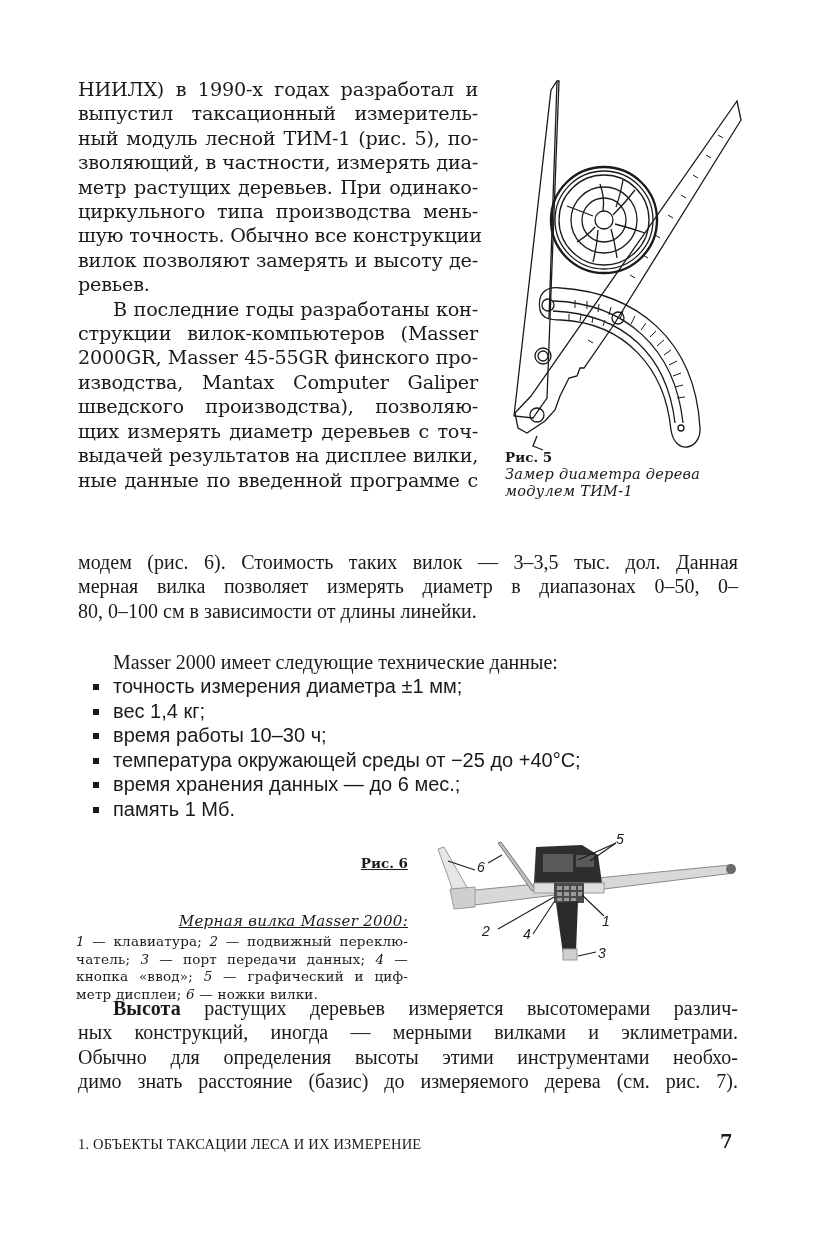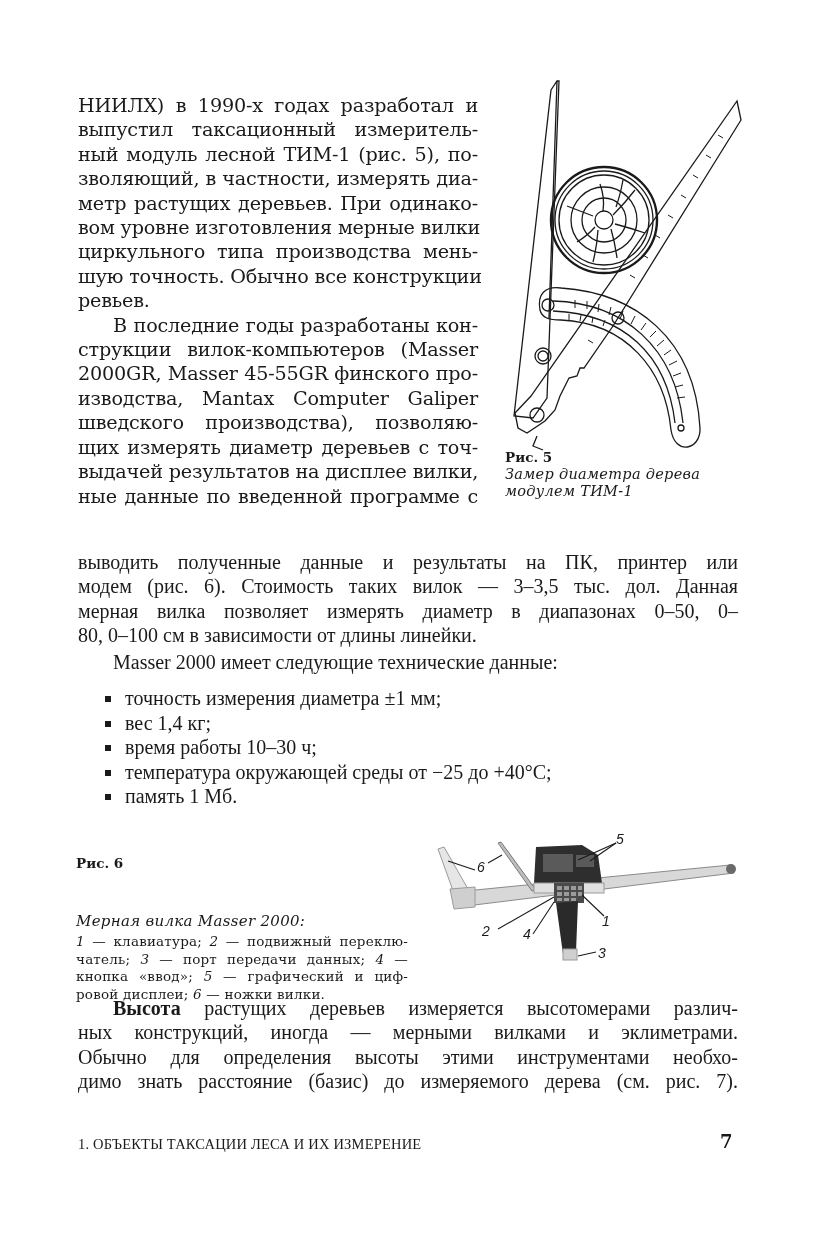--- a/index.html
+++ b/index.html
@@ -1,53 +1,53 @@
 <!DOCTYPE html>
 <html><head>
   <meta charset="utf-8">
   <style>
     html, body { margin: 0; padding: 0; background: #ffffff; }
     body { width: 826px; height: 1240px; position: relative; overflow: hidden;
            font-family: "DejaVu Serif", "Liberation Serif", serif; color: #1a1a1a; }
     .txt { position: absolute; font-size: 19.2px; line-height: 24.4px; letter-spacing: -0.2px; }
-    .left-col { left: 78px; top: 78px; width: 400px; text-align: justify; margin-top: 16px; }
+    .left-col { left: 78px; top: 78px; width: 400px; text-align: justify; }
     .left-col p { margin: 0; }
     .line { display: block; text-align: justify; text-align-last: justify; white-space: nowrap; }
     .line.last { text-align-last: left; }
     .full { left: 78px; width: 660px; }
     .liberation { font-family: "Liberation Serif", serif; font-size: 20px; letter-spacing: 0px; }
-    .bullets { position: absolute; left: 93px; top: 674px; font-family: Liberation Serif, serif; font-size: 20px; line-height: 24.5px; margin: 12px; padding: 0; list-style: none; }
+    .bullets { position: absolute; left: 93px; top: 674px; font-family: Liberation Sans, sans-serif; font-size: 20px; line-height: 24.5px; margin: 0; padding: 0; list-style: none; }
     .bullets li { position: relative; padding-left: 20px; }
     .bullets li .bullet { position: absolute; left: 0; top: 10px; width: 6px; height: 6px; background: #1a1a1a; }
     .fig5 { position: absolute; left: 505px; top: 78px; width: 240px; height: 395px; }
     .cap5 { position: absolute; left: 505px; top: 449px; width: 240px; text-align: left; font-size: 14.5px; line-height: 17px; }
     .cap-title { font-weight: bold; font-size: 13.5px; display: block; }
     .cap-ital { font-style: italic; display: block; letter-spacing: 0.3px; }
     .cap6 { position: absolute; left: 76px; top: 855px; width: 332px; font-size: 13.5px; line-height: 17.5px; }
-    .cap6 .head { text-align: left; }
+    .cap6 .head { text-align: right; text-decoration: underline; }
     .cap6 .legend { text-align: justify; margin-top: 3px; letter-spacing: 0.2px; }
     .cap6 .legend i { font-style: italic; }
     .fig6 { position: absolute; left: 430px; top: 827px; width: 320px; height: 145px; }
     .footer-left { position: absolute; left: 78px; top: 1136px; font-family: "Liberation Serif", serif; font-size: 14.5px; letter-spacing: 0.2px; }
     .footer-page { position: absolute; left: 720px; top: 1131px; font-family: "DejaVu Serif", serif; font-weight: bold; font-size: 18px; }
     b { font-weight: bold; }
   </style>
 </head>
 <body>
 
 <div class="txt left-col">
   <p>
     <span class="line">НИИЛХ) в 1990-х годах разработал и</span>
     <span class="line">выпустил таксационный измеритель-</span>
     <span class="line">ный модуль лесной ТИМ-1 (рис. 5), по-</span>
     <span class="line">зволяющий, в частности, измерять диа-</span>
     <span class="line">метр растущих деревьев. При одинако-</span>
-    <span class="line">вом уровне изготовления мерные вилки</span>
     <span class="line">циркульного типа производства мень-</span>
     <span class="line">шую точность. Обычно все конструкции</span>
+    <span class="line">вилок позволяют замерять и высоту де-</span>
     <span class="line last">ревьев.</span>
   </p>
   <p>
     <span class="line" style="padding-left:35px;box-sizing:border-box;">В последние годы разработаны кон-</span>
     <span class="line">струкции вилок-компьютеров (Masser</span>
     <span class="line">2000GR, Masser 45-55GR финского про-</span>
     <span class="line">изводства, Mantax Computer Galiper</span>
     <span class="line">шведского производства), позволяю-</span>
     <span class="line">щих измерять диаметр деревьев с точ-</span>
     <span class="line">выдачей результатов на дисплее вилки,</span>
@@ -122,47 +122,46 @@
   <circle cx="38" cy="278" r="8"></circle>
   <circle cx="38" cy="278" r="5"></circle>
 </svg>
 <div class="cap5">
   <span class="cap-title">Рис. 5</span>
   <span class="cap-ital">Замер диаметра дерева</span>
   <span class="cap-ital">модулем ТИМ-1</span>
 </div>
 
 <div class="txt full liberation" style="top:550px;">
-  <span class="line">выводить полученные данные и результаты на ПК, принтер или</span>
   <span class="line">модем (рис. 6). Стоимость таких вилок — 3–3,5 тыс. дол. Данная</span>
   <span class="line">мерная вилка позволяет измерять диаметр в диапазонах 0–50, 0–</span>
   <span class="line last">80, 0–100 см в зависимости от длины линейки.</span>
 </div>
 
 <div class="txt liberation" style="left:113px;top:650px;">Masser 2000 имеет следующие технические данные:</div>
 
 <ul class="bullets">
   <li><span class="bullet"></span><span>точность измерения диаметра ±1 мм;</span></li>
   <li><span class="bullet"></span><span>вес 1,4 кг;</span></li>
   <li><span class="bullet"></span><span>время работы 10–30 ч;</span></li>
   <li><span class="bullet"></span><span>температура окружающей среды от −25 до +40°С;</span></li>
-  <li><span class="bullet"></span></li>
+  <li><span class="bullet"></span><span>время хранения данных — до 6 мес.;</span></li>
   <li><span class="bullet"></span><span>память 1 Мб.</span></li>
 </ul>
 
 <div class="cap6">
   <div class="head">
     <span class="cap-title">Рис. 6</span>
     <span class="cap-ital" style="font-size:15px;margin-top:40px;">Мерная вилка Masser 2000:</span>
   </div>
   <div class="legend">
     <span class="line"><i>1</i><span> — клавиатура; </span><i>2</i><span> — подвижный переклю-</span></span>
     <span class="line"><span>чатель; </span><i>3</i><span> — порт передачи данных; </span><i>4</i><span> —</span></span>
     <span class="line"><span>кнопка «ввод»; </span><i>5</i><span> — графический и циф-</span></span>
-    <span class="line last"><span>ровой дисплеи; </span><i>6</i><span> — ножки вилки.</span></span>
+    <span class="line last"><span>метр дисплеи; </span><i>6</i><span> — ножки вилки.</span></span>
   </div>
 </div>
 
 <svg class="fig6" viewBox="0 0 320 145">
 
   <path d="M25 65 L300 38 L304 46 L28 80 Z" fill="#d8d8d8" stroke="#8a8a8a" stroke-width="1"></path>
   <ellipse cx="301" cy="42" rx="5" ry="5" fill="#6a6a6a"></ellipse>
 
   <path d="M8 22 L14 20 L38 62 L36 70 L26 72 Z" fill="#e6e6e6" stroke="#9a9a9a"></path>
   <path d="M20 62 L45 60 L45 80 L24 82 Z" fill="#cfcfcf" stroke="#9a9a9a"></path>

